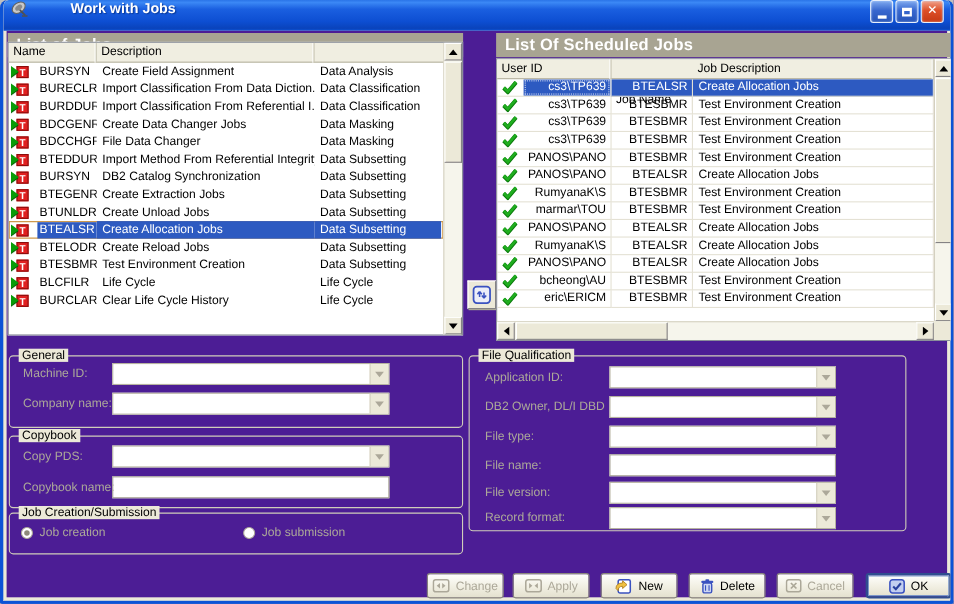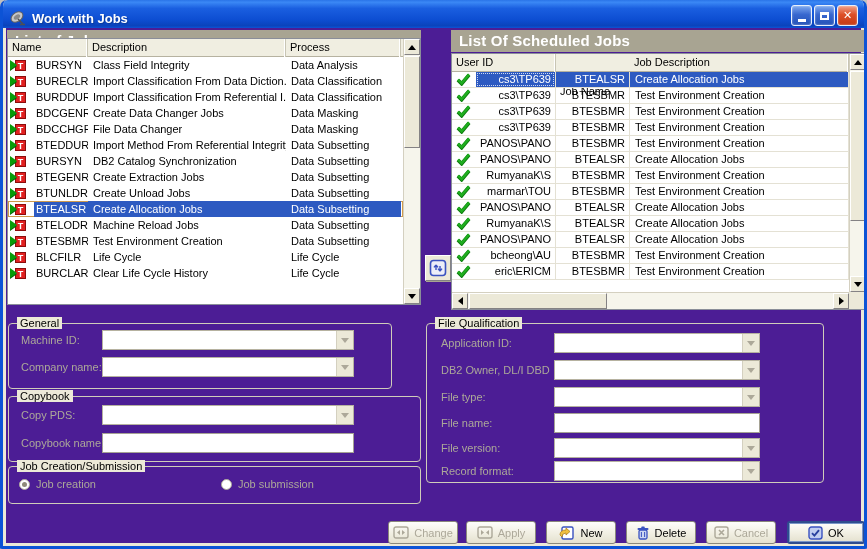--- a/index.html
+++ b/index.html
@@ -1,21 +1,21 @@
 <!DOCTYPE html>
 <html><head>
 <meta charset="utf-8">
 <style>
   * { margin:0; padding:0; box-sizing:border-box; }
   html,body { width:867px; height:549px; }
   body { font-family:"Liberation Sans","DejaVu Sans",sans-serif; font-size:11px; background:#c0c0c0; position:relative; overflow:hidden; }
 
   
   .window { position:absolute; inset:0; border:3px solid #0c53d6; border-top:none; border-radius:7px 7px 2px 2px; background:#ece9d8; overflow:hidden; }
-  .titlebar { position:relative; height:28px; background:linear-gradient(180deg,#2a74e8 0%,#3b88f5 8%,#1a5fe0 30%,#0d4ed2 70%,#0a43bb 92%,#0c53d6 100%); display:flex; align-items:flex-end; padding:0 6px 2px 6px; border-radius:5px 5px 0 0; }
+  .titlebar { position:relative; height:28px; background:linear-gradient(180deg,#2a74e8 0%,#3b88f5 8%,#1a5fe0 30%,#0d4ed2 70%,#0a43bb 92%,#0c53d6 100%); display:flex; align-items:flex-start; padding:0 6px 2px 6px; border-radius:5px 5px 0 0;gap:32px; }
   .title-text { color:#fff; font-weight:bold; font-size:13px; margin-left:6px; text-shadow:1px 1px 1px #0a3a9a; flex:1; }
   .win-controls { display:flex; gap:2px; }
   .win-btn { width:21px; height:21px; border-radius:3px; border:1px solid #e8f0fc; display:flex; align-items:center; justify-content:center; cursor:pointer; background:linear-gradient(180deg,#7da8ef 0%,#3867cf 45%,#2553b8 100%); box-shadow:inset 0 0 2px rgba(255,255,255,.6); }
   .win-btn.close { background:linear-gradient(180deg,#f0a088 0%,#dd4f28 45%,#c63914 100%); }
   .g-min { width:8px; height:3px; background:#fff; align-self:flex-end; margin:0 0 3px 0; }
   .g-max { width:9px; height:8px; border:2px solid #fff; border-top-width:3px; }
   .g-close { color:#fff; font-weight:bold; font-size:11px; line-height:1; }
 
   .client { position:absolute; left:3px; right:3px; top:28px; bottom:3px; background:#4c1d95; }
 
@@ -113,33 +113,32 @@
     </div>
   </div>
 
   <div class="client">
 
     <div class="panel-header ph-left">List of Jobs</div>
     <div class="grid grid-left">
       <div class="ghead" id="left-head">
           <span class="hcell" style="width: 80px;">Name</span>
           <span class="hcell" style="width: 198px;">Description</span>
-          <span class="hcell" style="width: 115px;">Process</span>
         </div>
       <div class="gbody" id="left-body">
           <div class="trow">
             <span class="cell first" style="width: 80px;">
               <span class="job-ic">
                 <span class="tri"></span>
                 <span class="tbox">T</span>
               </span>
               <span class="ctext">BURSYN</span>
             </span>
             <span class="cell" style="width: 198px;">
-              <span class="ctext">Class Field Integrity</span>
+              <span class="ctext">Create Field Assignment</span>
             </span>
             <span class="cell" style="width: 115px;">
               <span class="ctext">Data Analysis</span>
             </span>
           </div>
           <div class="trow">
             <span class="cell first" style="width: 80px;">
               <span class="job-ic">
                 <span class="tri"></span>
                 <span class="tbox">T</span>
@@ -275,21 +274,21 @@
           </div>
           <div class="trow">
             <span class="cell first" style="width: 80px;">
               <span class="job-ic">
                 <span class="tri"></span>
                 <span class="tbox">T</span>
               </span>
               <span class="ctext">BTELODR</span>
             </span>
             <span class="cell" style="width: 198px;">
-              <span class="ctext">Machine Reload Jobs</span>
+              <span class="ctext">Create Reload Jobs</span>
             </span>
             <span class="cell" style="width: 115px;">
               <span class="ctext">Data Subsetting</span>
             </span>
           </div>
           <div class="trow">
             <span class="cell first" style="width: 80px;">
               <span class="job-ic">
                 <span class="tri"></span>
                 <span class="tbox">T</span>
@@ -571,21 +570,21 @@
             <span class="arr left"></span>
           </div>
         <div class="sb-thumb" style="left:17px; top:0; height:16px; width:138px;"></div>
         <div class="sb-btn" style="right:0; top:0;">
             <span class="arr right"></span>
           </div>
       </div>
       <div class="sb-corner"></div>
     </div>
 
-    <div class="groupbox" style="left:2px; top:295px; width:384px; height:66px;">
+    <div class="groupbox" style="left:2px; top:295px; width:413px; height:66px;">
       <span class="gb-title">General</span>
       <span class="flabel" style="left:12px; top:6px;">Machine ID:</span>
       <div class="combo" style="left:93px; top:6px; width:252px;">
         <div class="combo-field"></div>
         <div class="combo-btn">
             <span class="arr down"></span>
           </div>
       </div>
       <span class="flabel" style="left:12px; top:33px;">Company name:</span>
       <div class="combo" style="left:93px; top:33px; width:252px;">

